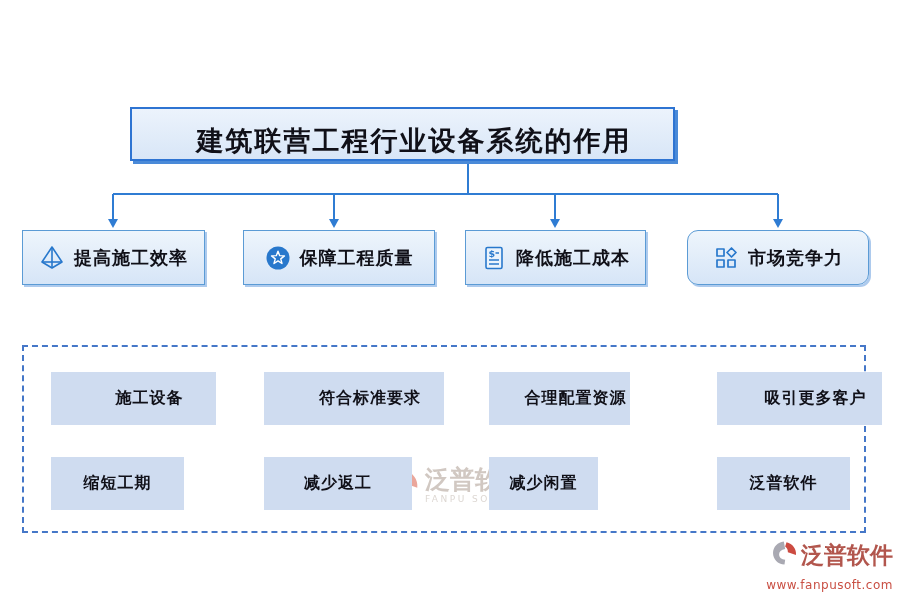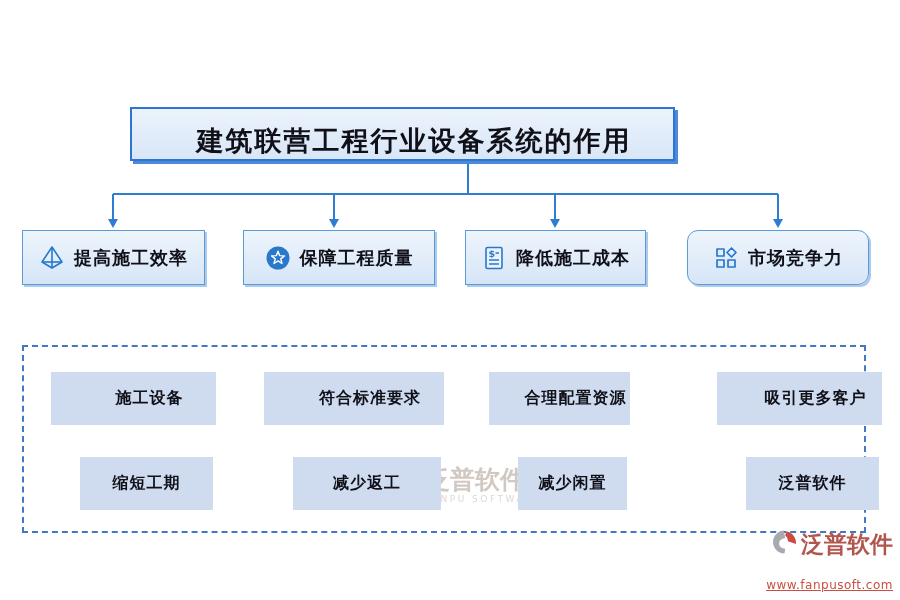--- a/index.html
+++ b/index.html
@@ -24,39 +24,39 @@
   .b3{left:465px;width:181px;}
   .b4{left:687px;width:182px;border-radius:11px;}
   .bicon{display:flex;align-items:center;}
 
   .dashed-frame{position:absolute;left:22px;top:345px;width:844px;height:188px;box-sizing:border-box;
     border:2px dashed #4577c8;z-index:1;}
 
   .cell{position:absolute;height:53px;background:#cfdcf0;
     display:flex;align-items:center;justify-content:center;
     font-size:16px;font-weight:bold;color:#101018;letter-spacing:1px;z-index:2;}
-  .r1{top:372px;padding-left:32px;} .r2{top:457px;margin-left:29px;}
+  .r1{top:372px;padding-left:32px;} .r2{top:457px;}
   .c1{left:51px;width:133px;}
   .c2{left:264px;width:148px;}
   .c3{left:489px;width:109px;}
   .c4{left:717px;width:133px;}
 
   .wm-center{position:absolute;left:384px;top:466px;display:flex;align-items:flex-start;gap:5px;
     z-index:1;opacity:.8;}
   .wm-center .brand{font-size:25px;font-weight:bold;color:#c6bbb3;
     font-family:"DejaVu Sans","Liberation Sans",sans-serif;line-height:1.1;}
   .wm-center .sub{font-size:9px;color:#d4cdc7;letter-spacing:2.5px;
     font-family:"DejaVu Sans","Liberation Sans",sans-serif;}
 
   .wm-corner{position:absolute;right:7px;bottom:8px;z-index:3;text-align:right;}
   .wm-corner .row{display:flex;align-items:center;justify-content:flex-end;gap:3px;}
   .wm-corner .brand{font-size:23px;font-weight:bold;color:#b2564d;
     font-family:"DejaVu Sans","Liberation Sans",sans-serif;line-height:1.05;}
-  .wm-corner .url{font-size:12px;color:#c94f43;letter-spacing:.5px;margin-top:18px;
-    font-family:"DejaVu Sans","Liberation Sans",sans-serif;text-decoration:underline;}
+  .wm-corner .url{font-size:12px;color:#c94f43;letter-spacing:.5px;margin-top:7px;
+    font-family:"DejaVu Sans","Liberation Sans",sans-serif;}
 </style>
 </head>
 <body>
 
 <div class="canvas">
 
   <svg class="connectors" width="900" height="600" viewBox="0 0 900 600">
     <g stroke="#2f7cd3" stroke-width="2" fill="none">
       <path d="M468 161 V194"></path>
       <path d="M113 194 H778"></path>

